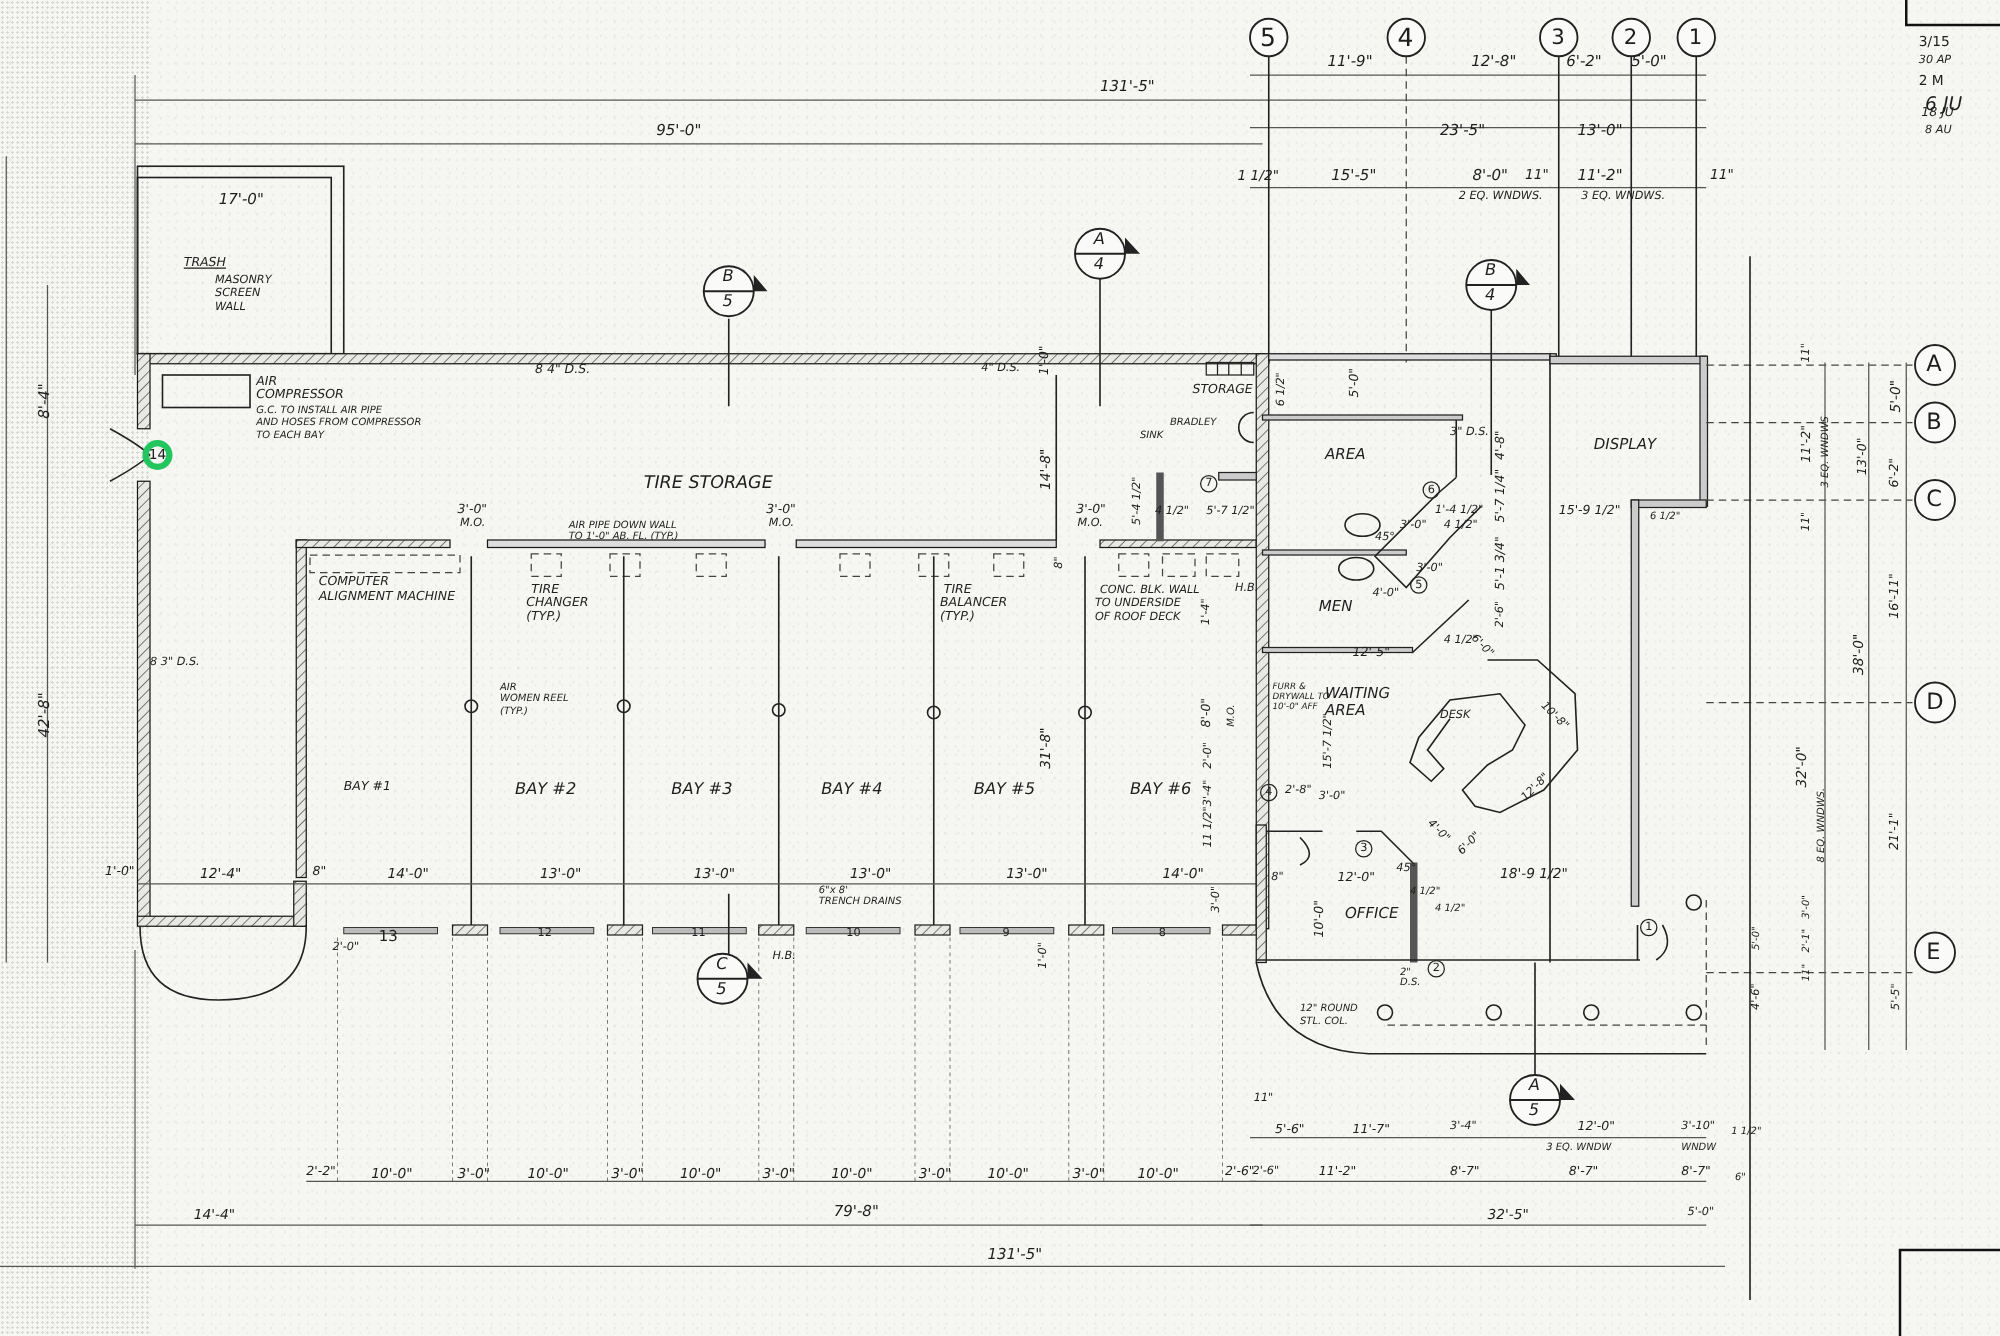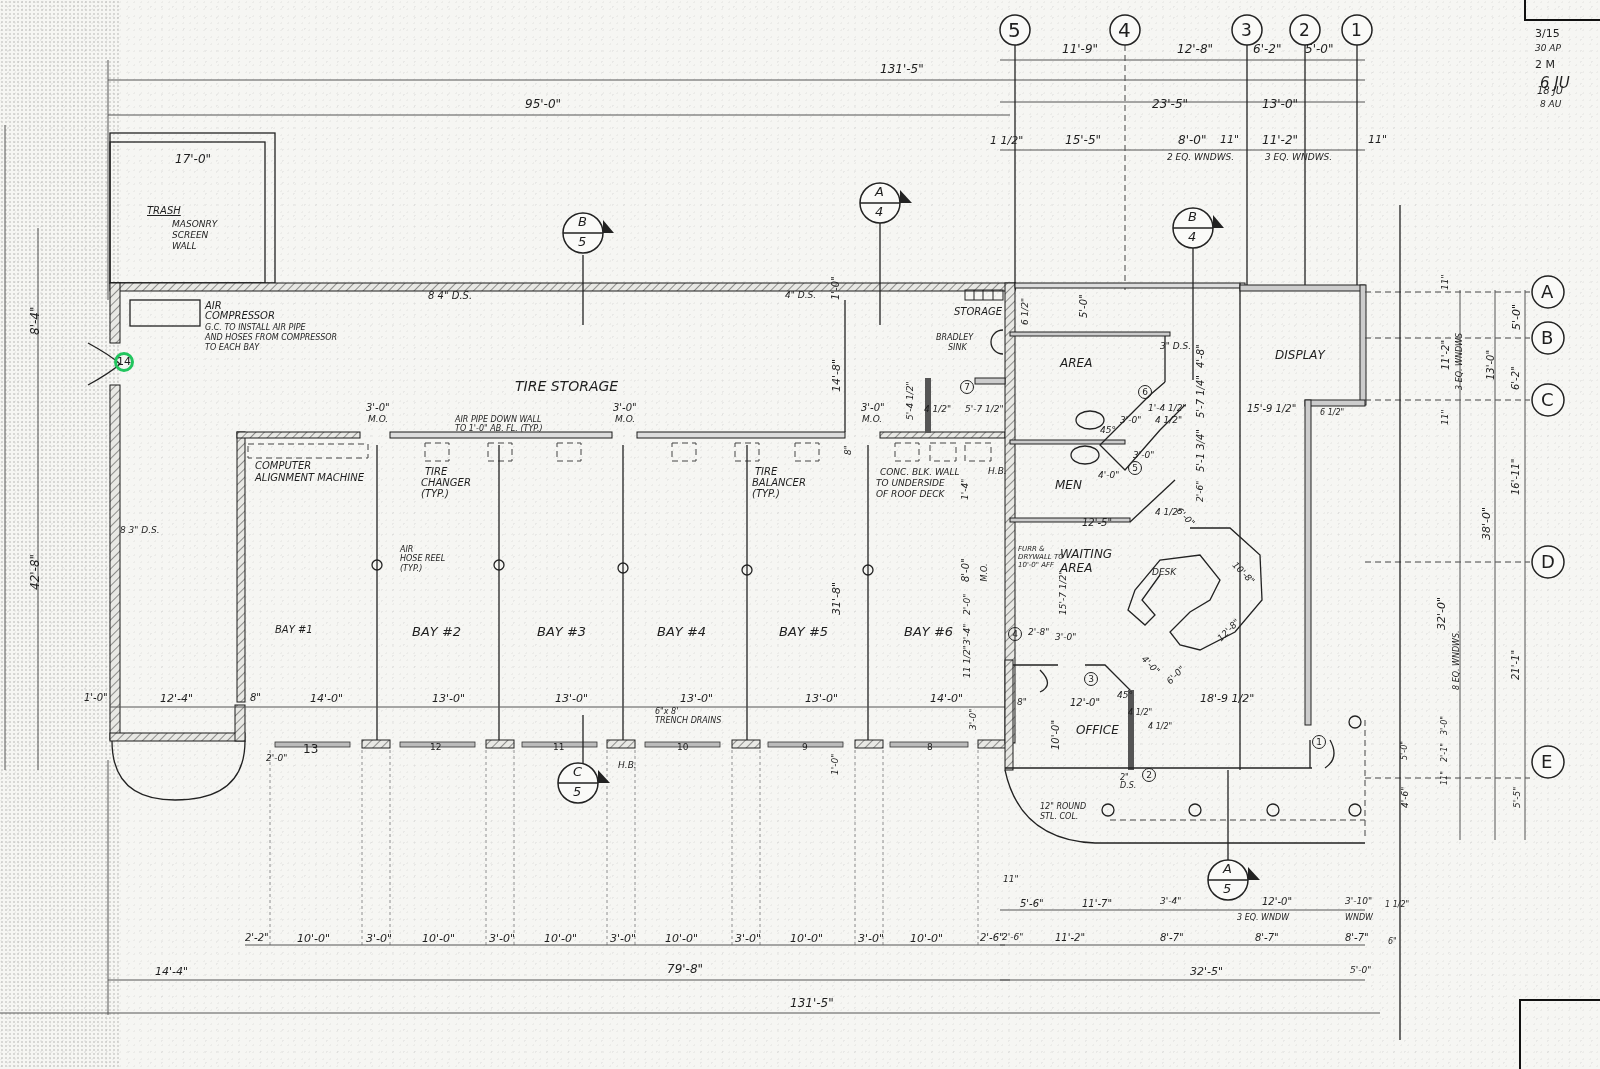--- a/index.html
+++ b/index.html
@@ -276,21 +276,21 @@
 <div class="lbl" style="left:1265px;top:152px;font-size:9px">3 EQ. WNDWS.</div>
 
 <div class="lbl" style="left:175px;top:152px;font-size:12px">17'-0"</div>
 <div class="lbl" style="left:147px;top:205px;font-size:10px;text-decoration:underline">TRASH</div>
 <div class="lbl" style="left:172px;top:219px;font-size:9px">MASONRY</div>
 <div class="lbl" style="left:172px;top:230px;font-size:9px">SCREEN</div>
 <div class="lbl" style="left:172px;top:241px;font-size:9px">WALL</div>
 
 <div class="lbl rot" style="left:28px;top:335px;font-size:12px;transform:rotate(-90deg)">8'-4"</div>
 <div class="lbl rot" style="left:28px;top:590px;font-size:12px;transform:rotate(-90deg)">42'-8"</div>
-<div class="lbl" style="left:114px;top:352px;font-size:11px;font-style:normal;border:3px solid #22c55e;border-radius:50%;width:14px;height:14px;line-height:14px;text-align:center">14</div>
+<div class="lbl" style="left:114px;top:352px;font-size:11px;font-style:normal;border:5px solid #22c55e;border-radius:50%;width:14px;height:14px;line-height:14px;text-align:center">14</div>
 <div class="lbl" style="left:120px;top:525px;font-size:9px">8 3" D.S.</div>
 
 <div class="lbl" style="left:205px;top:300px;font-size:10px">AIR</div>
 <div class="lbl" style="left:205px;top:310px;font-size:10px">COMPRESSOR</div>
 <div class="lbl" style="left:205px;top:323px;font-size:8px">G.C. TO INSTALL AIR PIPE</div>
 <div class="lbl" style="left:205px;top:333px;font-size:8px">AND HOSES FROM COMPRESSOR</div>
 <div class="lbl" style="left:205px;top:343px;font-size:8px">TO EACH BAY</div>
 <div class="lbl" style="left:428px;top:290px;font-size:10px">8 4" D.S.</div>
 <div class="lbl" style="left:785px;top:290px;font-size:9px">4" D.S.</div>
 
@@ -308,21 +308,21 @@
 
 <div class="lbl" style="left:255px;top:460px;font-size:10px">COMPUTER</div>
 <div class="lbl" style="left:255px;top:472px;font-size:10px">ALIGNMENT MACHINE</div>
 <div class="lbl" style="left:425px;top:466px;font-size:10px">TIRE</div>
 <div class="lbl" style="left:421px;top:477px;font-size:10px">CHANGER</div>
 <div class="lbl" style="left:421px;top:488px;font-size:10px">(TYP.)</div>
 <div class="lbl" style="left:755px;top:466px;font-size:10px">TIRE</div>
 <div class="lbl" style="left:752px;top:477px;font-size:10px">BALANCER</div>
 <div class="lbl" style="left:752px;top:488px;font-size:10px">(TYP.)</div>
 <div class="lbl" style="left:400px;top:545px;font-size:8px">AIR</div>
-<div class="lbl" style="left:400px;top:554px;font-size:8px">HOSE REEL</div>
+<div class="lbl" style="left:400px;top:554px;font-size:8px">WOMEN REEL</div>
 <div class="lbl" style="left:400px;top:564px;font-size:8px">(TYP.)</div>
 <div class="lbl" style="left:880px;top:467px;font-size:9px">CONC. BLK. WALL</div>
 <div class="lbl" style="left:876px;top:478px;font-size:9px">TO UNDERSIDE</div>
 <div class="lbl" style="left:876px;top:489px;font-size:9px">OF ROOF DECK</div>
 <div class="lbl" style="left:988px;top:466px;font-size:9px">H.B.</div>
 
 <div class="lbl" style="left:275px;top:624px;font-size:10px">BAY #1</div>
 <div class="lbl" style="left:412px;top:624px;font-size:13px">BAY #2</div>
 <div class="lbl" style="left:537px;top:624px;font-size:13px">BAY #3</div>
 <div class="lbl" style="left:657px;top:624px;font-size:13px">BAY #4</div>
@@ -363,21 +363,21 @@
 <div class="lbl" style="left:790px;top:932px;font-size:11px">10'-0"</div>
 <div class="lbl" style="left:858px;top:932px;font-size:11px">3'-0"</div>
 <div class="lbl" style="left:910px;top:932px;font-size:11px">10'-0"</div>
 <div class="lbl" style="left:980px;top:932px;font-size:10px">2'-6"</div>
 <div class="lbl" style="left:155px;top:965px;font-size:11px">14'-4"</div>
 <div class="lbl" style="left:667px;top:962px;font-size:12px">79'-8"</div>
 <div class="lbl" style="left:790px;top:996px;font-size:12px">131'-5"</div>
 
 <div class="lbl" style="left:954px;top:306px;font-size:10px">STORAGE</div>
 <div class="lbl" style="left:936px;top:333px;font-size:8px">BRADLEY</div>
-<div class="lbl" style="left:948px;top:343px;font-size:8px">SINK</div>
+<div class="lbl" style="left:912px;top:343px;font-size:8px">SINK</div>
 <div class="lbl" style="left:1060px;top:356px;font-size:12px">AREA</div>
 <div class="lbl" style="left:1055px;top:478px;font-size:12px">MEN</div>
 <div class="lbl" style="left:1160px;top:341px;font-size:9px">3" D.S.</div>
 <div class="lbl rot" style="left:1078px;top:318px;font-size:10px;transform:rotate(-90deg)">5'-0"</div>
 <div class="lbl rot" style="left:1020px;top:325px;font-size:9px;transform:rotate(-90deg)">6 1/2"</div>
 <div class="lbl rot" style="left:1195px;top:368px;font-size:10px;transform:rotate(-90deg)">4'-8"</div>
 <div class="lbl rot" style="left:1195px;top:418px;font-size:10px;transform:rotate(-90deg)">5'-7 1/4"</div>
 <div class="lbl rot" style="left:1195px;top:472px;font-size:10px;transform:rotate(-90deg)">5'-1 3/4"</div>
 <div class="lbl rot" style="left:1195px;top:502px;font-size:9px;transform:rotate(-90deg)">2'-6"</div>
 <div class="lbl" style="left:1148px;top:403px;font-size:9px">1'-4 1/2"</div>

